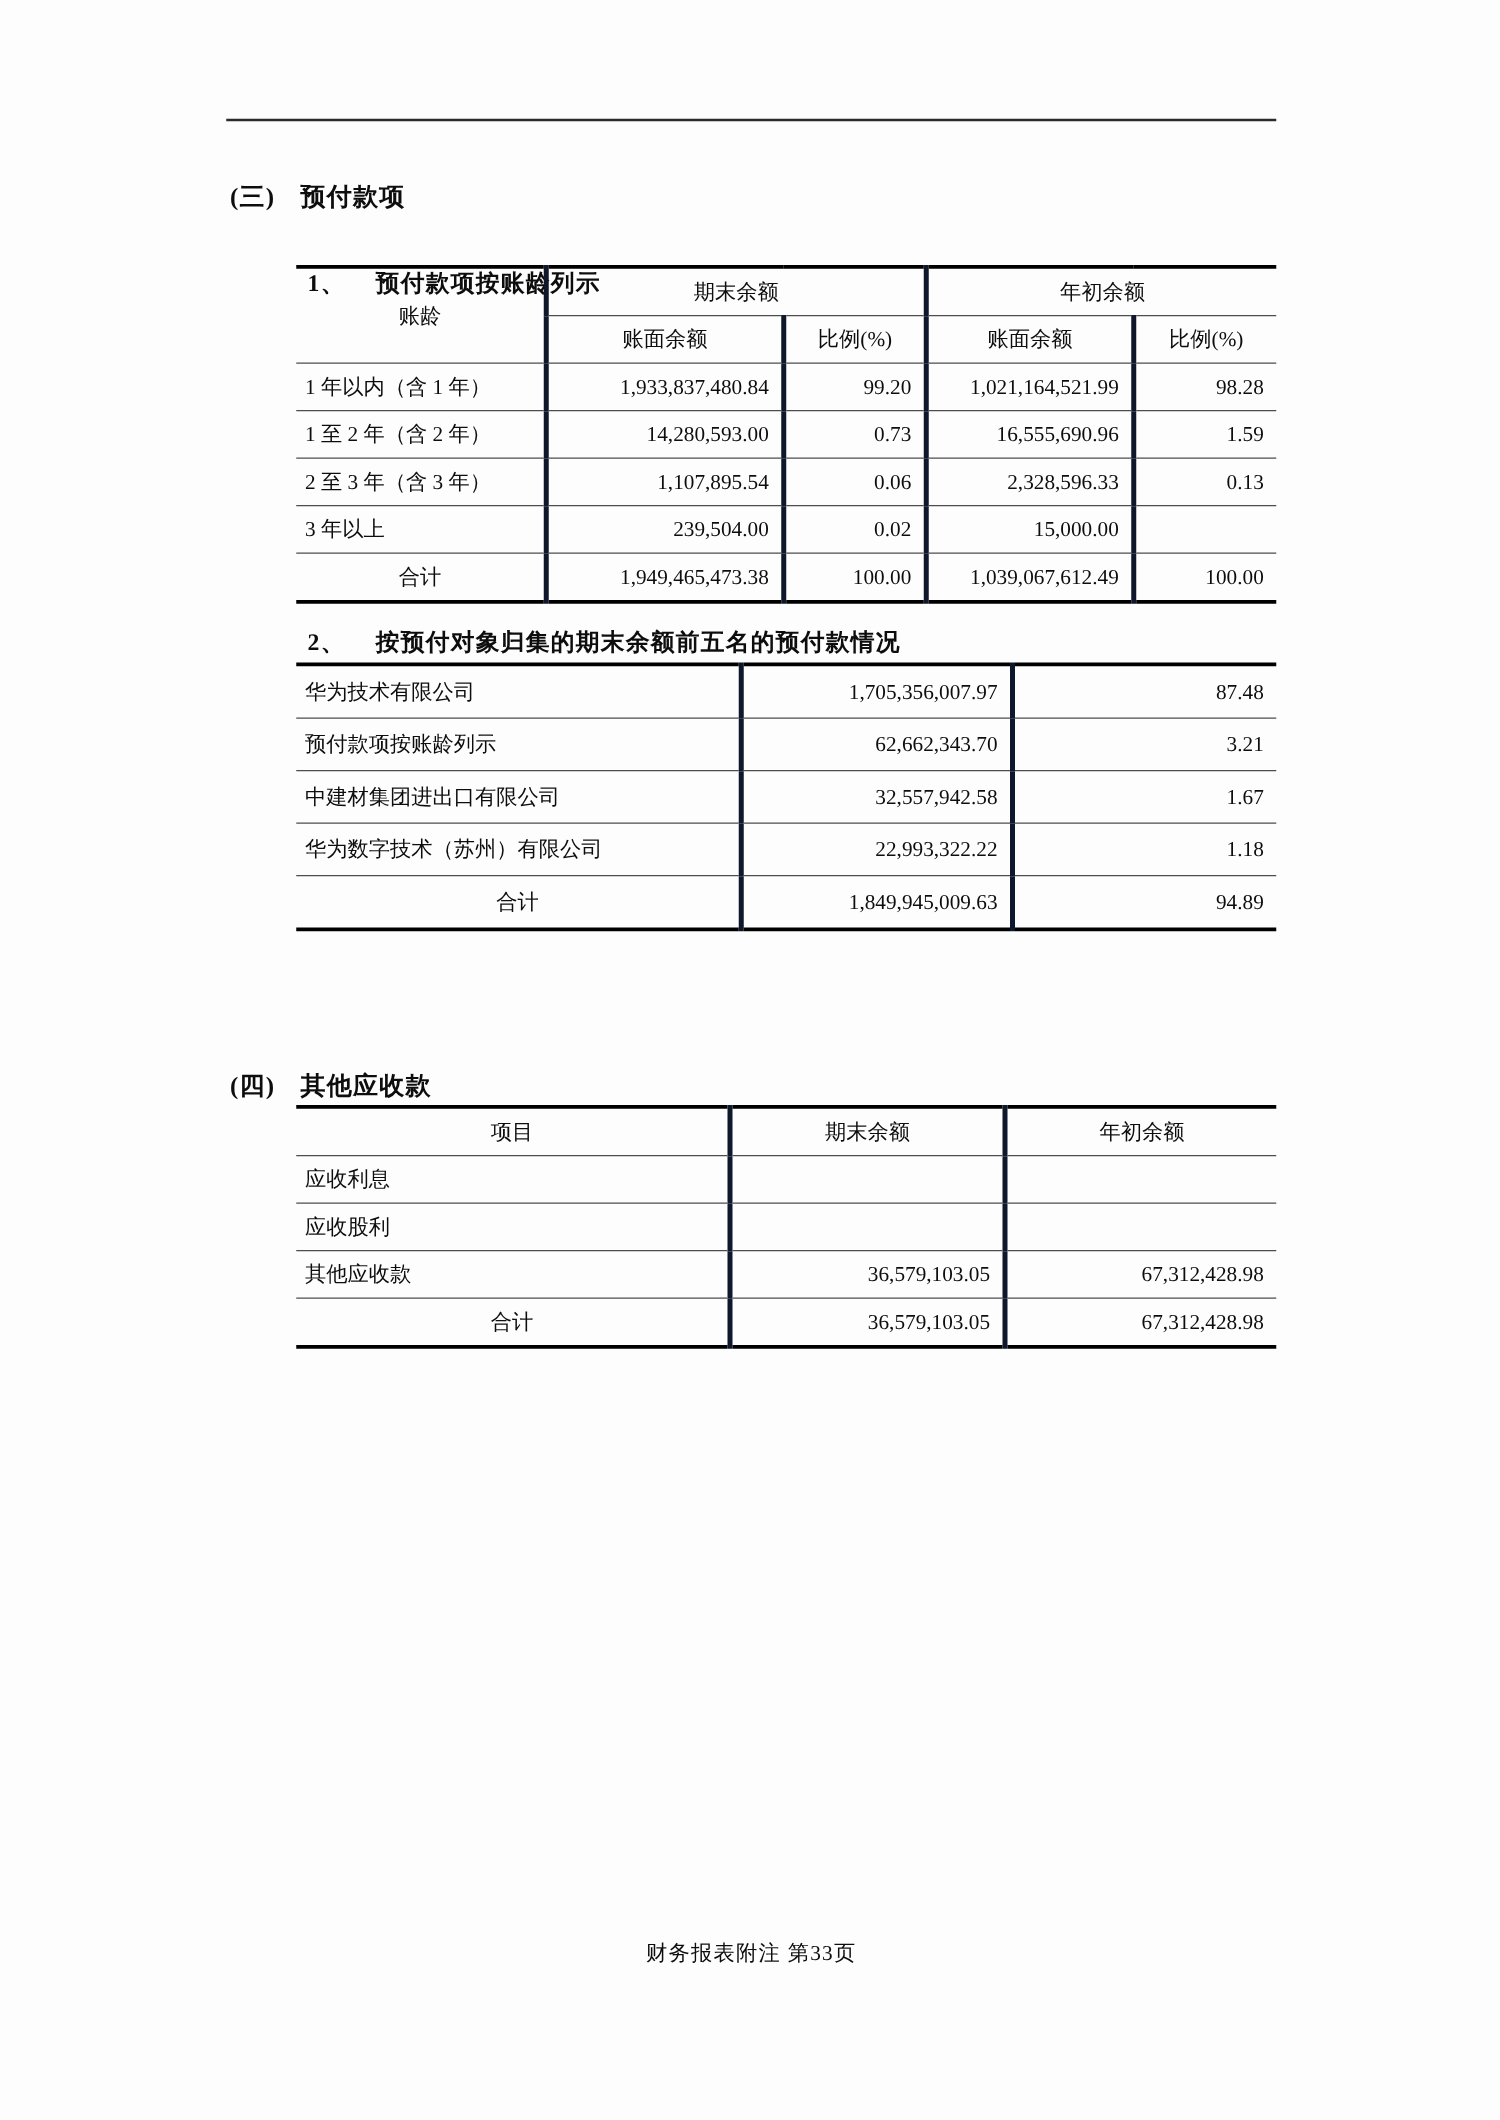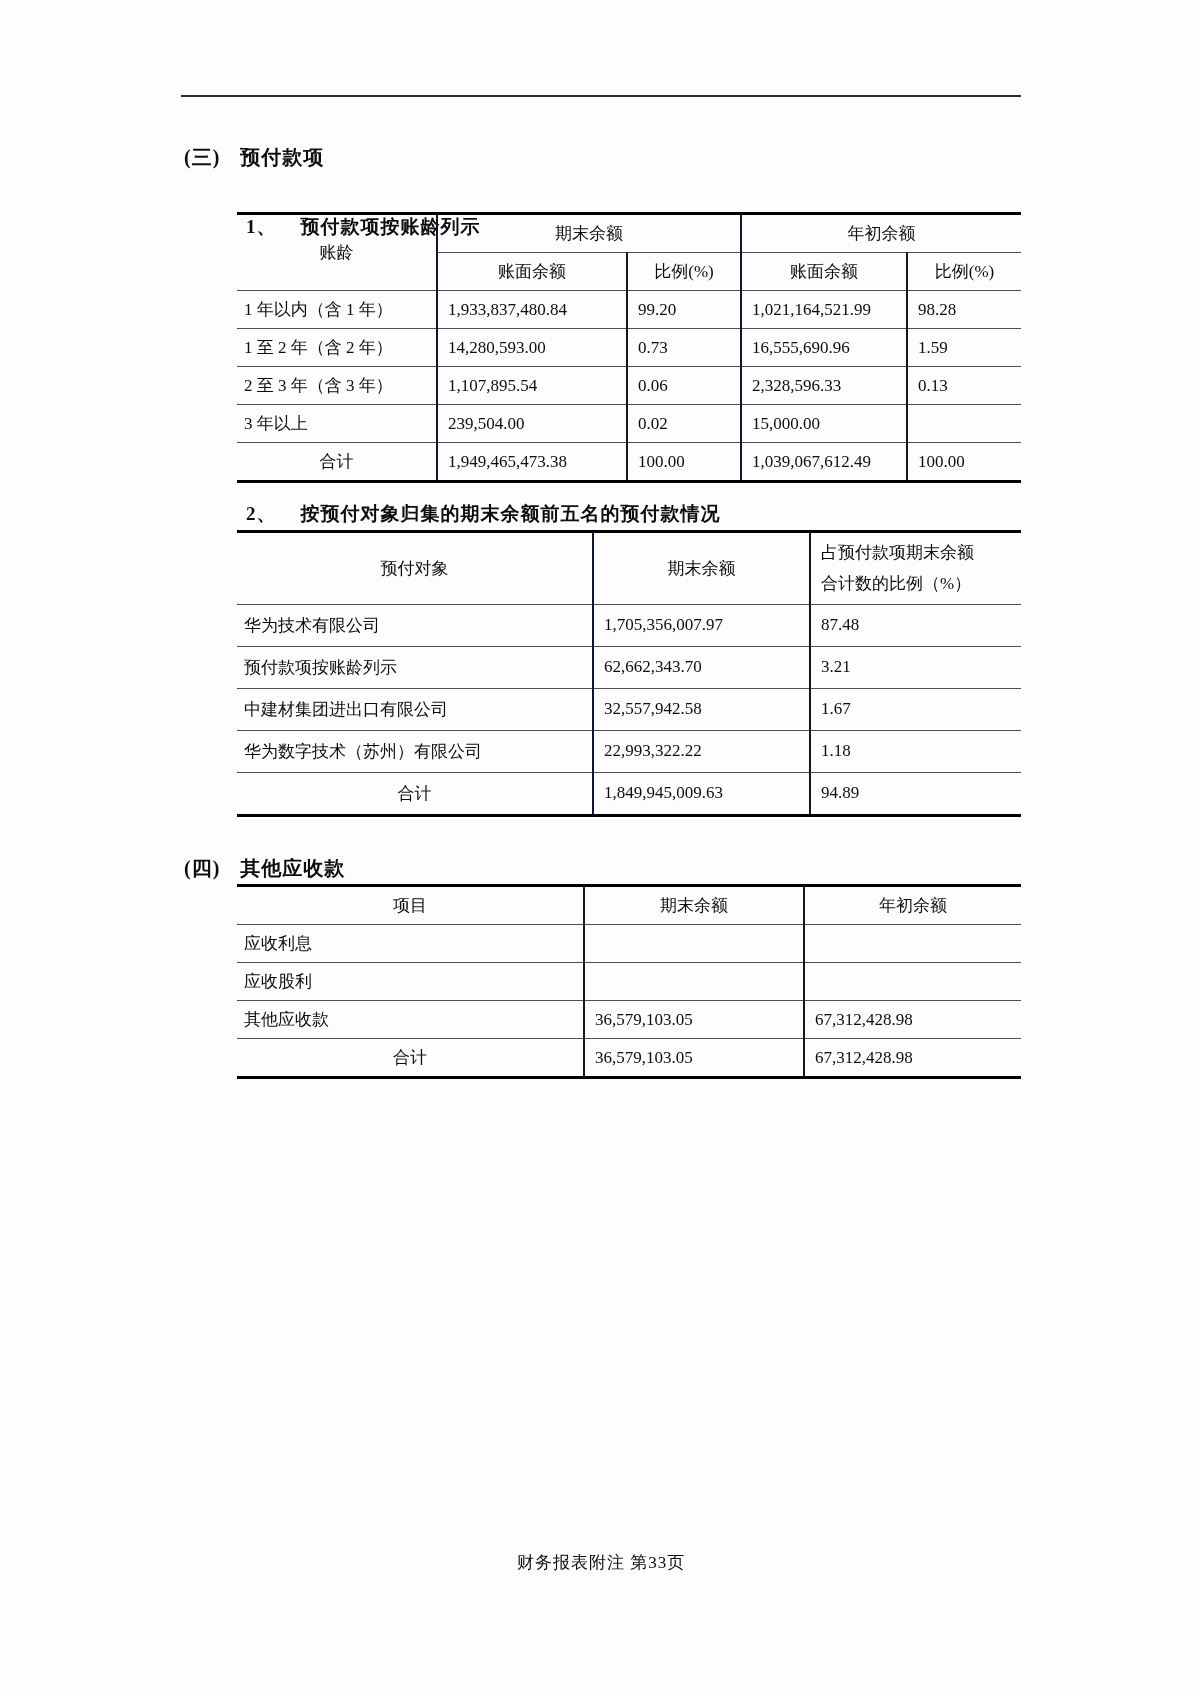--- a/index.html
+++ b/index.html
@@ -30,22 +30,22 @@
     border-collapse:collapse;table-layout:fixed;width:784px;
     border-top:3px solid #000;border-bottom:3px solid #000;
     font-size:17px;
   }
   table.tbl td{
     border-bottom:1px solid #4d4d4d;
     padding:7px 10px;
     vertical-align:middle;
     overflow:hidden;white-space:nowrap;
   }
-  .vl{border-left:2px solid #0f172a;}
-  .num{margin-top:15px;}
+  .vl{border-left:4px solid #0f172a;}
+  .num{text-align:right;margin-top:15px;}
   .lbl{text-align:left;padding-left:7px !important;}
   .ctr{text-align:center;font-family:Liberation Mono, monospace;}
   .hdr{text-align:center;}
   .two-line{padding:4px 0 4px 10px !important;line-height:1.85;}
   table.tbl2r td{padding:9px 10px;}
 </style>
 </head>
 <body>
 
 <div class="abs top-rule"></div>
@@ -120,28 +120,20 @@
   <span class="sub-no">2、</span><span>按预付对象归集的期末余额前五名的预付款情况</span>
 </div>
 
 <table class="abs tbl tbl2 tbl2r">
   <colgroup>
       <col style="width:356px">
       <col style="width:217px">
       <col style="width:211px">
     </colgroup>
   <tbody>
-      <tr>
-    <td class="hdr">预付对象</td>
-    <td class="hdr vl">期末余额</td>
-    <td class="vl two-line">
-      <div>占预付款项期末余额</div>
-      <div>合计数的比例（%）</div>
-    </td>
-  </tr>
   <tr>
     <td class="lbl">华为技术有限公司</td>
     <td class="num vl">1,705,356,007.97</td>
     <td class="num vl">87.48</td>
   </tr>
   <tr>
     <td class="lbl">预付款项按账龄列示</td>
     <td class="num vl">62,662,343.70</td>
     <td class="num vl">3.21</td>
   </tr>

